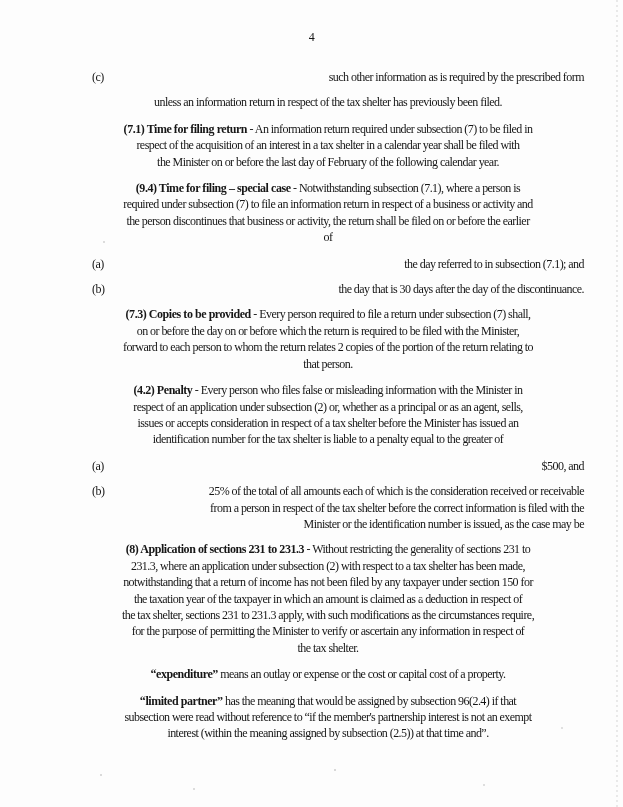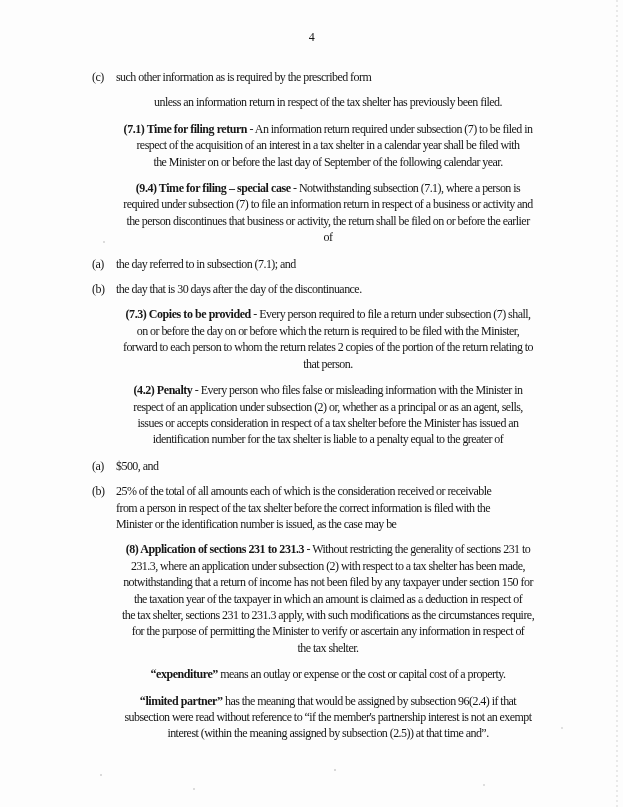--- a/index.html
+++ b/index.html
@@ -35,21 +35,21 @@
     white-space: pre-line;
     text-align: center;
   }
   .para b { letter-spacing: -0.45px; }
   .clause {
     display: flex;
     margin: 0 0 9px 0;
     padding-left: 20px;
   }
   .clause .marker { flex: 0 0 24px; }
-  .clause .text { flex: 1; white-space: pre-line; }
+  .clause .text { flex: 1; white-space: pre-line; text-align: right; }
   .big-gap { margin-top: 28px; }
   .scan-streak {
     position: absolute;
     top: 0;
     bottom: 0;
     right: 5px;
     width: 2px;
     background: repeating-linear-gradient(180deg, #e2e2e2 0px, #e2e2e2 2px, transparent 2px, transparent 5px);
     opacity: 0.75;
   }
@@ -79,21 +79,21 @@
   <div class="content">
     <div class="clause">
         <span class="marker">(c)</span>
         <span class="text">such other information as is required by the prescribed form</span>
       </div>
 
     <p class="para"><span>unless an information return in respect of the tax shelter has previously been filed.</span></p>
 
     <p class="para"><b>(7.1) Time for filing return</b><span> - An information return required under subsection (7) to be filed in
 respect of the acquisition of an interest in a tax shelter in a calendar year shall be filed with
-the Minister on or before the last day of September of the following calendar year.</span></p>
+the Minister on or before the last day of February of the following calendar year.</span></p>
 
     <p class="para"><b>(9.4) Time for filing – special case</b><span> - Notwithstanding subsection (7.1), where a person is
 required under subsection (7) to file an information return in respect of a business or activity and
 the person discontinues that business or activity, the return shall be filed on or before the earlier
 of</span></p>
 
     <div class="clause">
         <span class="marker">(a)</span>
         <span class="text">the day referred to in subsection (7.1); and</span>
       </div>

